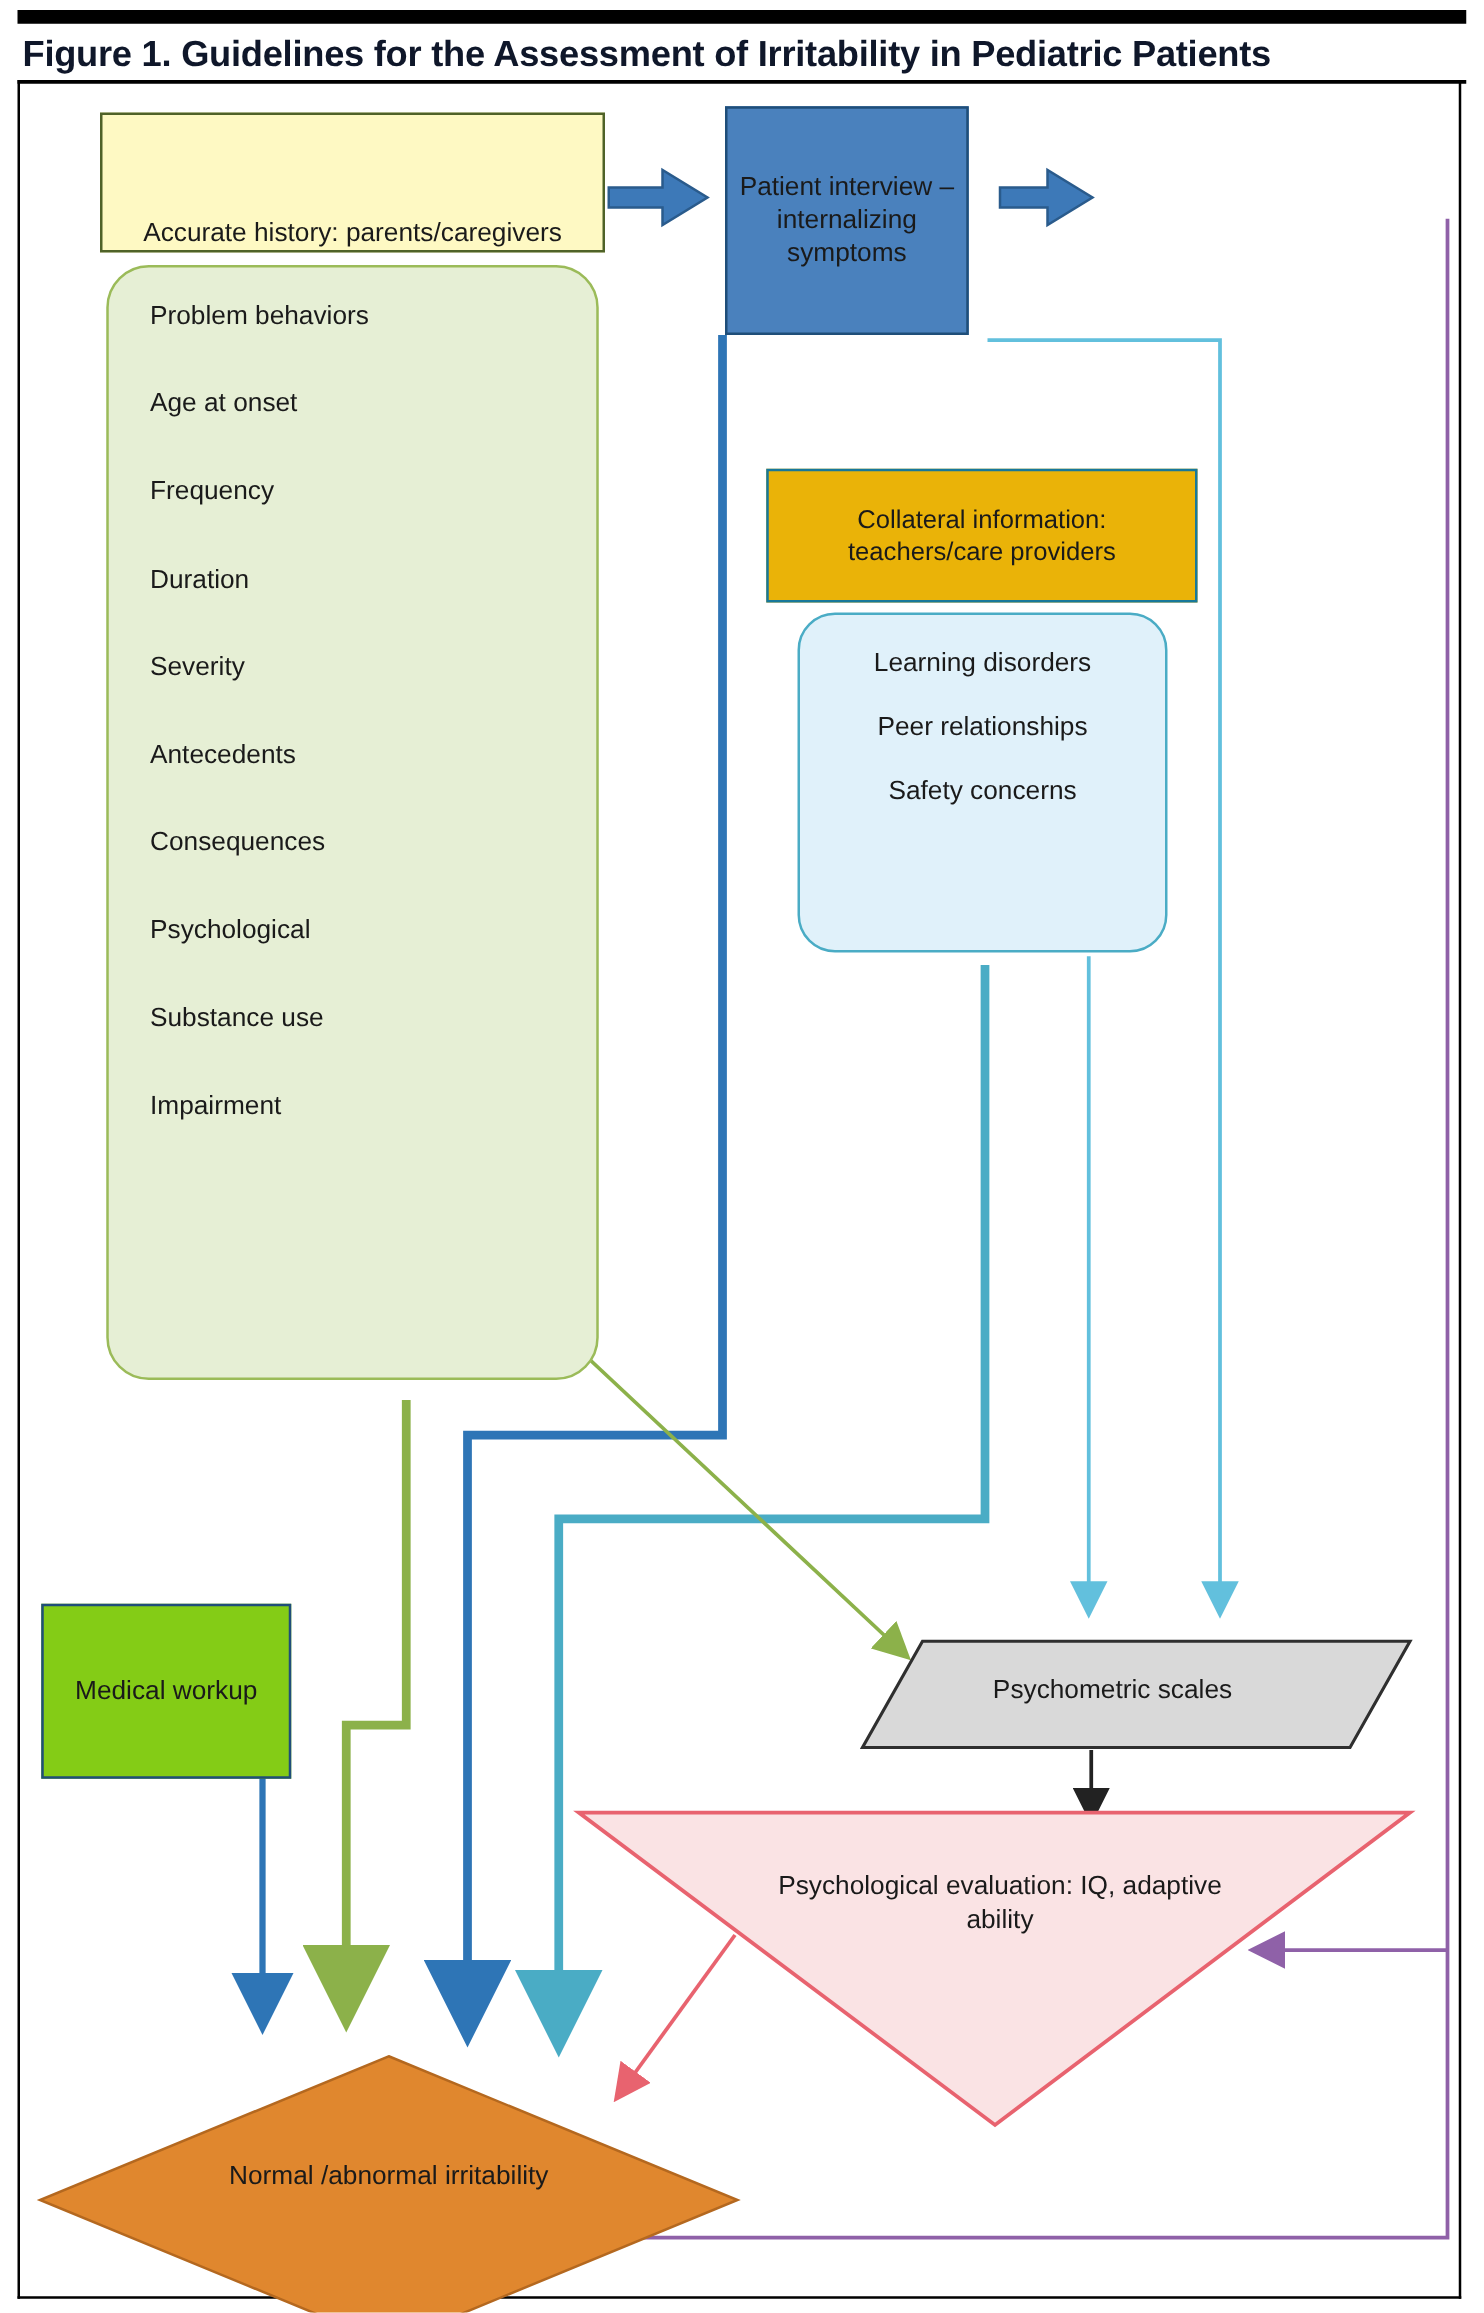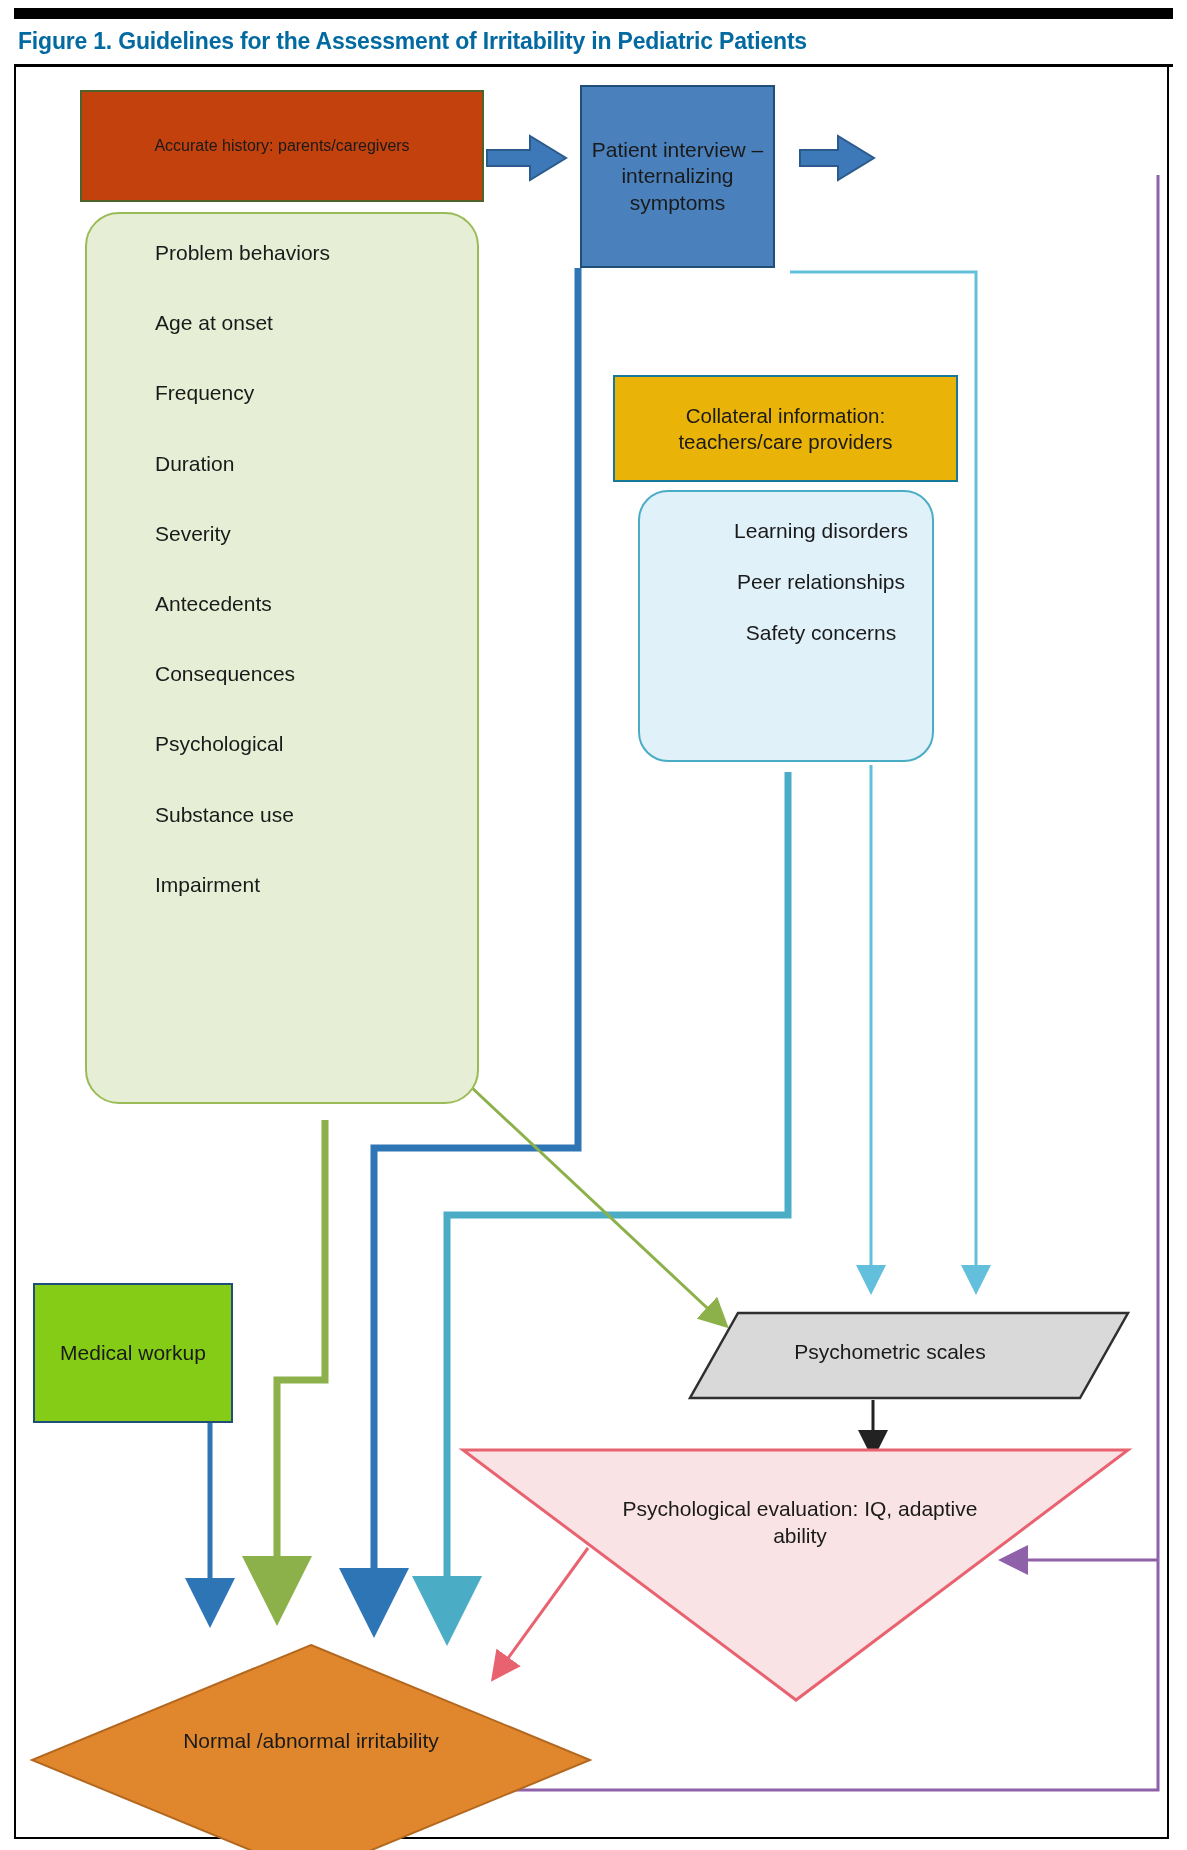--- a/index.html
+++ b/index.html
@@ -24,23 +24,23 @@
   .top-rule {
     position: absolute;
     left: 14px; top: 8px;
     width: 1159px; height: 11px;
     background: #000000;
   }
   .fig-title {
     position: absolute;
     left: 18px; top: 28px;
     width: 1160px;
-    font-size: 23px;
+    font-size: 29px;
     font-weight: bold;
-    color: #0369a1;
+    color: #0f172a;
     letter-spacing: -0.2px;
     white-space: nowrap;
   }
   .title-rule {
     position: absolute;
     left: 14px; top: 64px;
     width: 1159px; height: 3px;
     background: #000000;
   }
   .frame {
@@ -55,24 +55,25 @@
   .box {
     position: absolute;
     box-sizing: border-box;
     display: flex;
     align-items: center;
     justify-content: center;
     text-align: center;
     line-height: 1.25;
   }
   .hdr-green {
-    background: #c2410c;
+    background: #fef9c3;
     border: 2px solid #4f6228;
     color: #1a1a1a;
-    font-size: 16px;
+    font-size: 21px;
+    align-items: flex-end;
   }
   .body-green {
     background: #e6efd5;
     border: 2px solid #9bbb59;
     border-radius: 34px;
   }
   .hdr-blue {
     background: #4a81bd;
     border: 2px solid #1f4e79;
     color: #1a1a1a;
@@ -103,21 +104,20 @@
     font-size: 21px;
     display: flex;
     align-items: center;
     justify-content: center;
     text-align: center;
     line-height: 1.25;
   }
   .list {
     position: absolute;
     box-sizing: border-box;
-    margin-left: 35px;
   }
   .list-item {
     font-size: 21px;
     color: #1a1a1a;
     line-height: 1.2;
   }
   .green-list .list-item {
     margin-bottom: 45px;
   }
   .teal-list .list-item {

